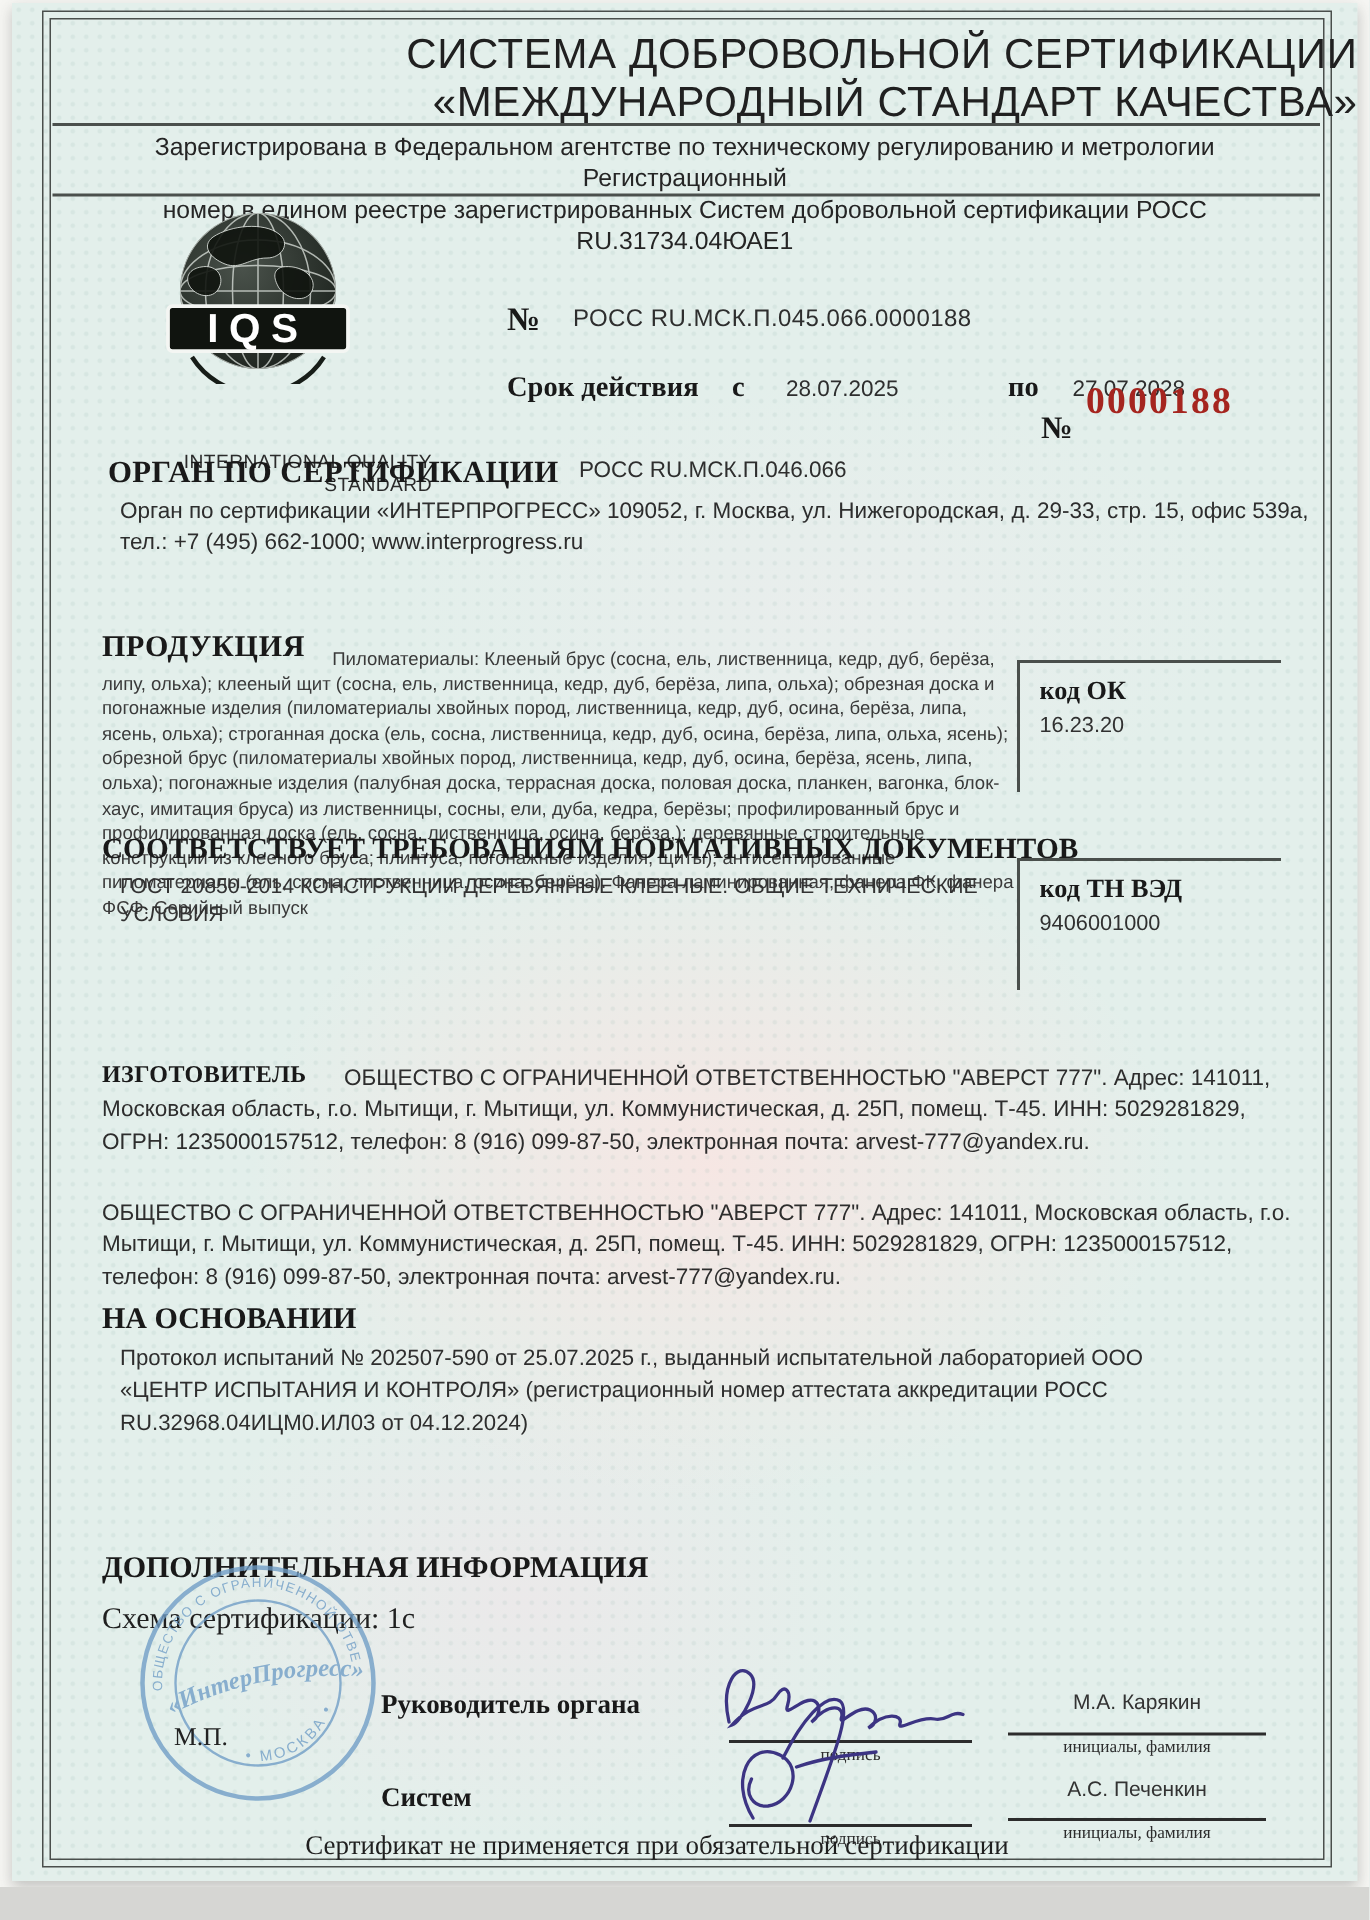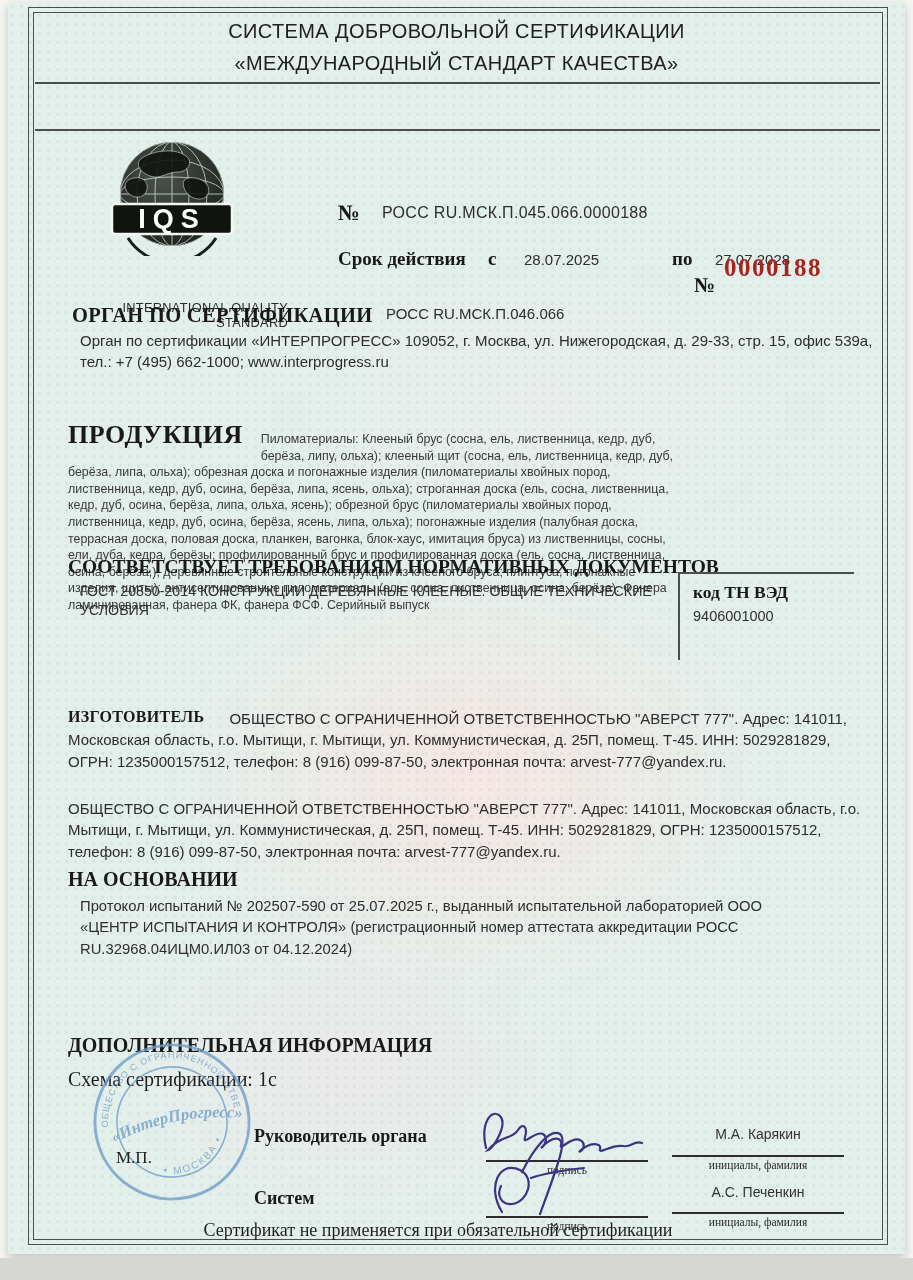--- a/index.html
+++ b/index.html
@@ -21,38 +21,38 @@
     background-size:9px 9px,100% 100%,100% 100%,100% 100%;
     box-shadow:0 4px 9px rgba(60,60,60,0.28);
   }
   .border-outer{position:absolute;left:20px;right:17px;top:5px;bottom:9px;border:1.6px solid #4a4f4c;}
   .border-inner{position:absolute;left:4px;right:4px;top:4px;bottom:4px;border:1px solid #4a4f4c;}
   .rule{position:absolute;left:27px;right:25px;height:1.5px;background:#4b504d;}
   .abs{position:absolute;}
   .serifb{font-family:"Liberation Serif",serif;font-weight:700;color:#191919;}
   .sans{font-family:"Liberation Sans",sans-serif;color:#2e2e2e;}
 
-  .sys-title{left:0;width:897px;text-align:center;font-size:20px;color:#202020;letter-spacing:0.4px;}
+  .sys-title{left:0;width:897px;text-align:right;font-size:28px;color:#202020;letter-spacing:0.4px;}
   .reg-note{left:45px;width:807px;text-align:center;font-size:16.5px;line-height:1.27;color:#252525;}
 
   .cert-title{left:258px;width:612px;text-align:center;font-size:38px;font-weight:700;color:#151515;letter-spacing:0.5px;font-family:"Liberation Sans",sans-serif;}
   .logo-caption{left:48px;width:232px;text-align:right;font-size:12.8px;color:#2b2b2b;letter-spacing:0.3px;margin-top:40px;}
 
   .num-label{font-size:22px;}
   .num-value{font-size:16px;letter-spacing:0.3px;}
   .validity-label{font-size:19px;}
   .date{font-size:15px;}
   .serial-label{font-size:21px;}
   .serial-value{font-size:25px;font-family:"Liberation Serif",serif;font-weight:700;letter-spacing:1.5px;}
 
   .sec-h{font-size:20.5px;letter-spacing:0.3px;}
   .body-text{font-size:15px;line-height:1.4;color:#2d2d2d;}
 
   .prod-wrap{left:60px;top:418px;width:610px;}
-  .prod-wrap h2{float:left;font-size:26px;margin:0 18px 4px 0;letter-spacing:0.5px;}
+  .prod-wrap h2{float:left;font-size:20px;margin:0 18px 4px 0;letter-spacing:0.5px;}
   .prod-wrap p{margin:0;padding-top:11px;font-size:12.4px;line-height:1.34;color:#3a3a3a;}
 
   .code-box{position:absolute;width:176px;height:88px;border-top:2px solid #4a4f4c;border-left:2px solid #4a4f4c;padding:8px 6px 0 13px;box-sizing:border-box;}
   .code-box .lbl{font-size:17.5px;}
   .code-box .val{font-size:14.5px;margin-top:5px;color:#303030;}
 
   .man-wrap{position:absolute;width:805px;}
   .man-wrap h2{float:left;font-size:16px;margin:0 25px 0 0;letter-spacing:0.3px;}
   .man-wrap p{margin:0;font-size:15px;line-height:1.42;color:#2d2d2d;}
 
@@ -71,20 +71,24 @@
 <body>
 
 <div class="page">
   <div class="border-outer">
     <div class="border-inner"></div>
   </div>
 
   <div class="abs sys-title" style="top:18px;">СИСТЕМА ДОБРОВОЛЬНОЙ СЕРТИФИКАЦИИ</div>
   <div class="abs sys-title" style="top:50px;">«МЕЖДУНАРОДНЫЙ СТАНДАРТ КАЧЕСТВА»</div>
   <div class="rule" style="top:80px;"></div>
+  <div class="abs reg-note" style="top:86px;">
+    <span>Зарегистрирована в Федеральном агентстве по техническому регулированию и метрологии Регистрационный</span><br>
+    <span>номер в едином реестре зарегистрированных Систем добровольной сертификации РОСС RU.31734.04ЮАЕ1</span>
+  </div>
   <div class="rule" style="top:127px;"></div>
 
   <svg class="abs" style="left:82px;top:136px;" width="164" height="118" viewBox="0 0 164 118">
     <defs>
       <clipPath id="globeClip">
           <circle cx="82" cy="56" r="52"></circle>
         </clipPath>
       <radialGradient id="gg" cx="40%" cy="35%" r="80%">
         <stop offset="0" stop-color="#4a524b"></stop>
           <stop offset="1" stop-color="#171d18"></stop>
@@ -126,20 +130,24 @@
 
   <div class="abs serifb sec-h" style="left:64px;top:302px;">ОРГАН ПО СЕРТИФИКАЦИИ</div>
   <div class="abs sans" style="left:378px;top:303px;font-size:15px;">РОСС RU.МСК.П.046.066</div>
   <div class="abs body-text" style="left:72px;top:328px;width:798px;">Орган по сертификации «ИНТЕРПРОГРЕСС» 109052, г. Москва, ул. Нижегородская, д. 29-33, стр. 15, офис 539а, тел.: +7 (495) 662-1000; www.interprogress.ru</div>
 
   <div class="abs prod-wrap">
     <h2 class="serifb">ПРОДУКЦИЯ</h2>
     <p>Пиломатериалы: Клееный брус (сосна, ель, лиственница, кедр, дуб, берёза, липу, ольха); клееный щит (сосна, ель, лиственница, кедр, дуб, берёза, липа, ольха); обрезная доска и погонажные изделия (пиломатериалы хвойных пород, лиственница, кедр, дуб, осина, берёза, липа, ясень, ольха); строганная доска (ель, сосна, лиственница, кедр, дуб, осина, берёза, липа, ольха, ясень); обрезной брус (пиломатериалы хвойных пород, лиственница, кедр, дуб, осина, берёза, ясень, липа, ольха); погонажные изделия (палубная доска, террасная доска, половая доска, планкен, вагонка, блок-хаус, имитация бруса) из лиственницы, сосны, ели, дуба, кедра, берёзы; профилированный брус и профилированная доска (ель, сосна, лиственница, осина, берёза,); деревянные строительные конструкции из клееного бруса; плинтуса, погонажные изделия, щиты); антисептированные пиломатериалы (ель, сосна, лиственница, осина, берёза). Фанера ламинированная, фанера ФК, фанера ФСФ. Серийный выпуск</p>
   </div>
 
+  <div class="code-box" style="left:670px;top:438px;">
+    <div class="serifb lbl">код ОК</div>
+    <div class="sans val">16.23.20</div>
+  </div>
 
   <div class="abs serifb" style="left:60px;top:554px;font-size:19.5px;">СООТВЕТСТВУЕТ ТРЕБОВАНИЯМ НОРМАТИВНЫХ ДОКУМЕНТОВ</div>
   <div class="abs sans" style="left:72px;top:580px;width:585px;font-size:14.2px;line-height:1.35;color:#323232;">ГОСТ 20850-2014 КОНСТРУКЦИИ ДЕРЕВЯННЫЕ КЛЕЕНЫЕ. ОБЩИЕ ТЕХНИЧЕСКИЕ УСЛОВИЯ</div>
 
   <div class="code-box" style="left:670px;top:570px;">
     <div class="serifb lbl">код ТН ВЭД</div>
     <div class="sans val">9406001000</div>
   </div>
 
   <div class="man-wrap" style="left:60px;top:706px;">

